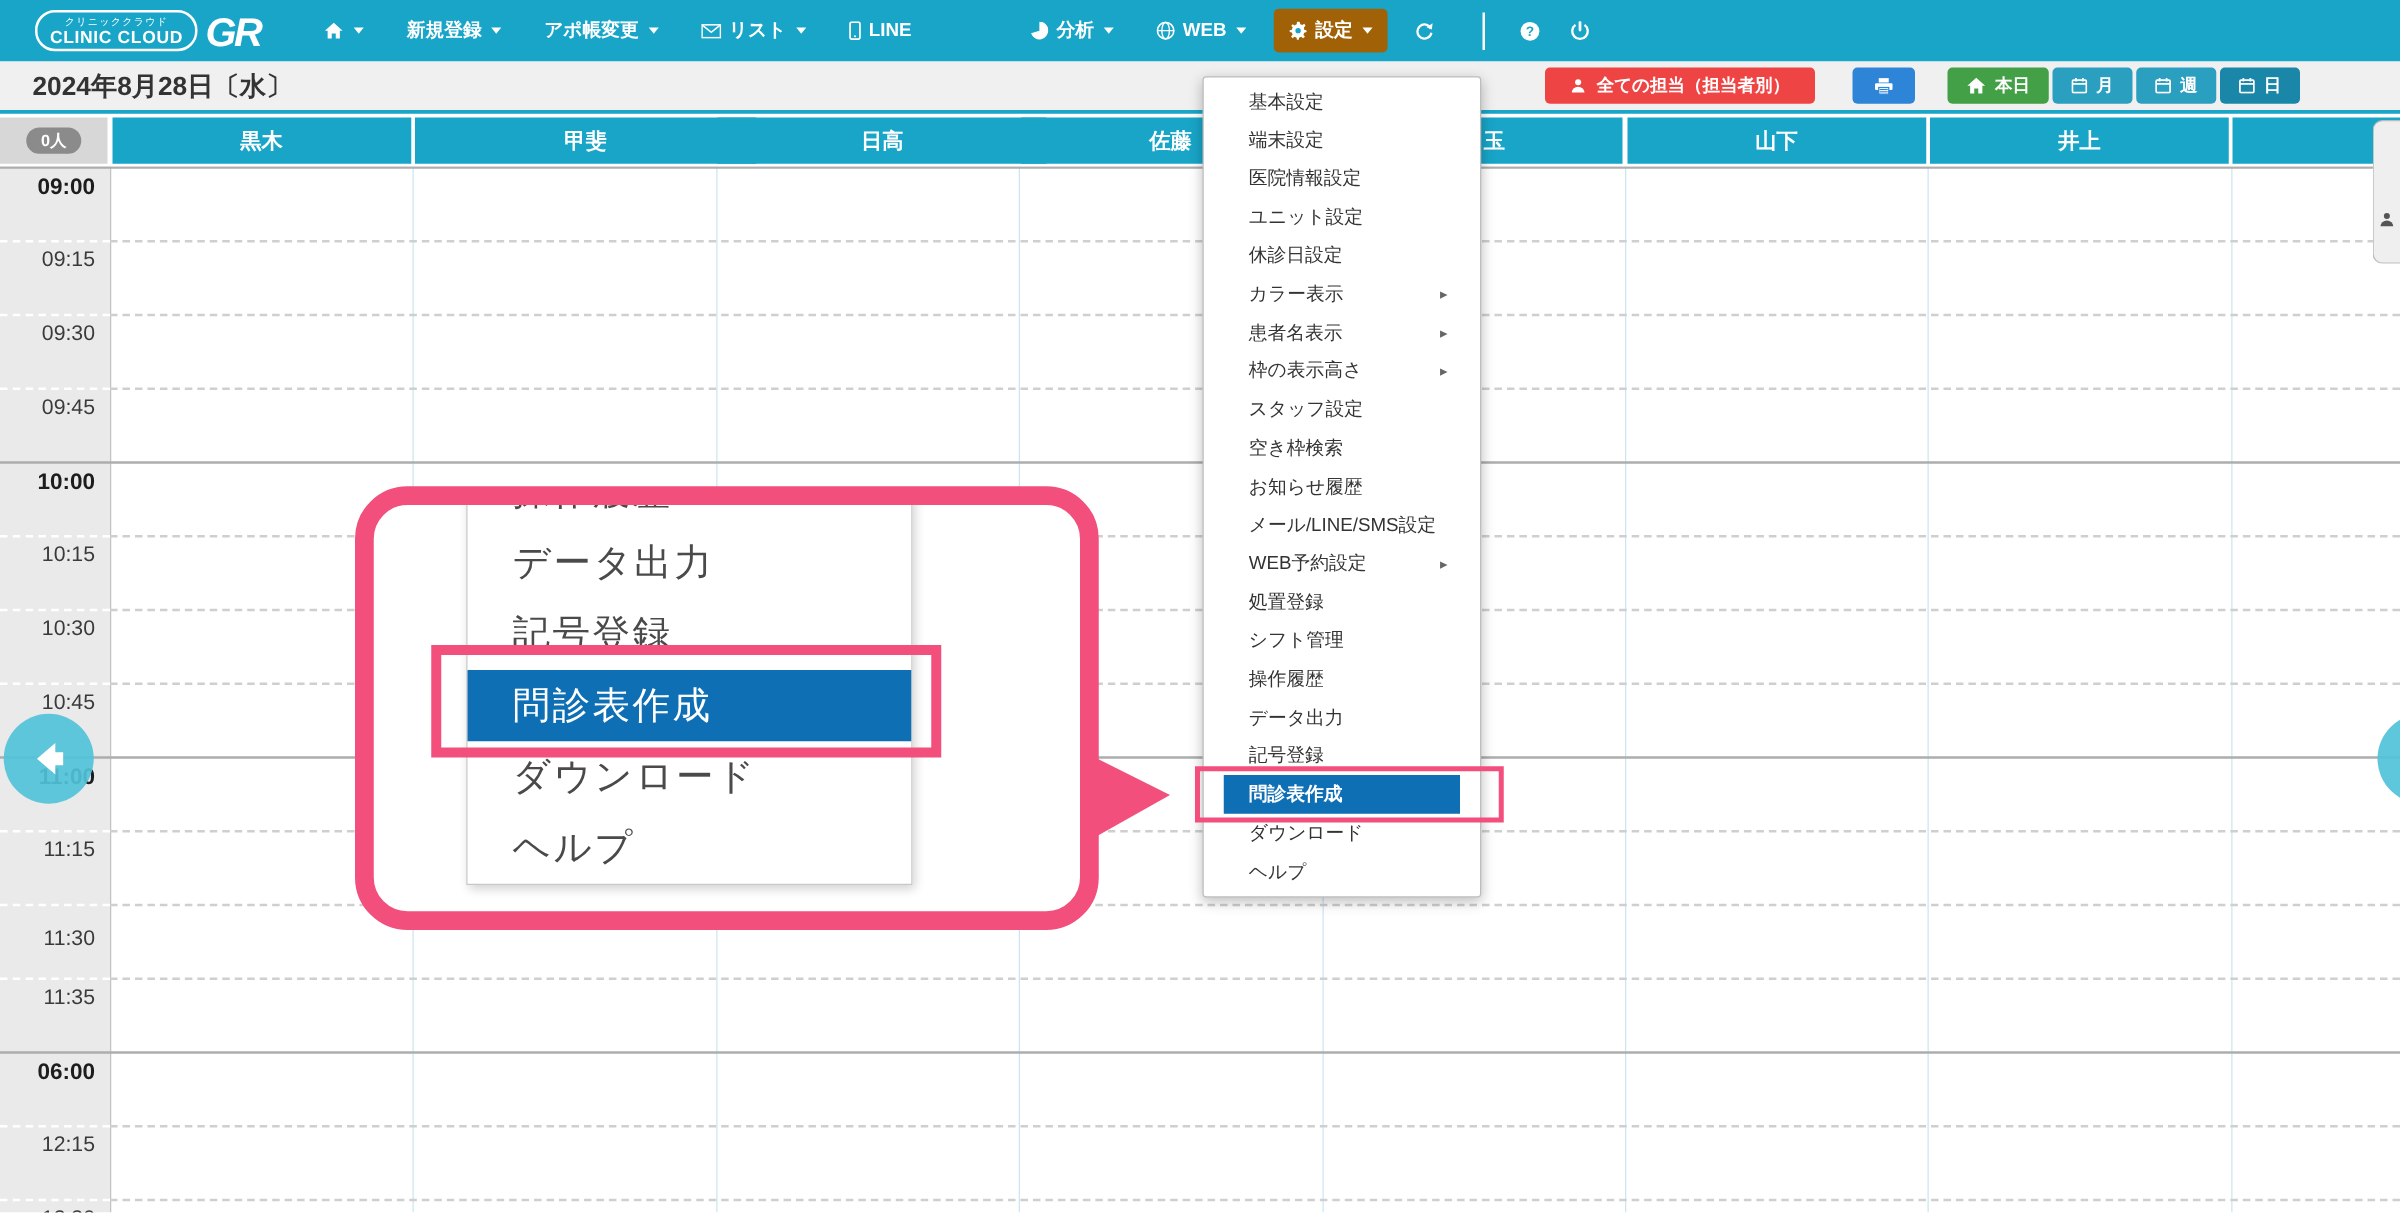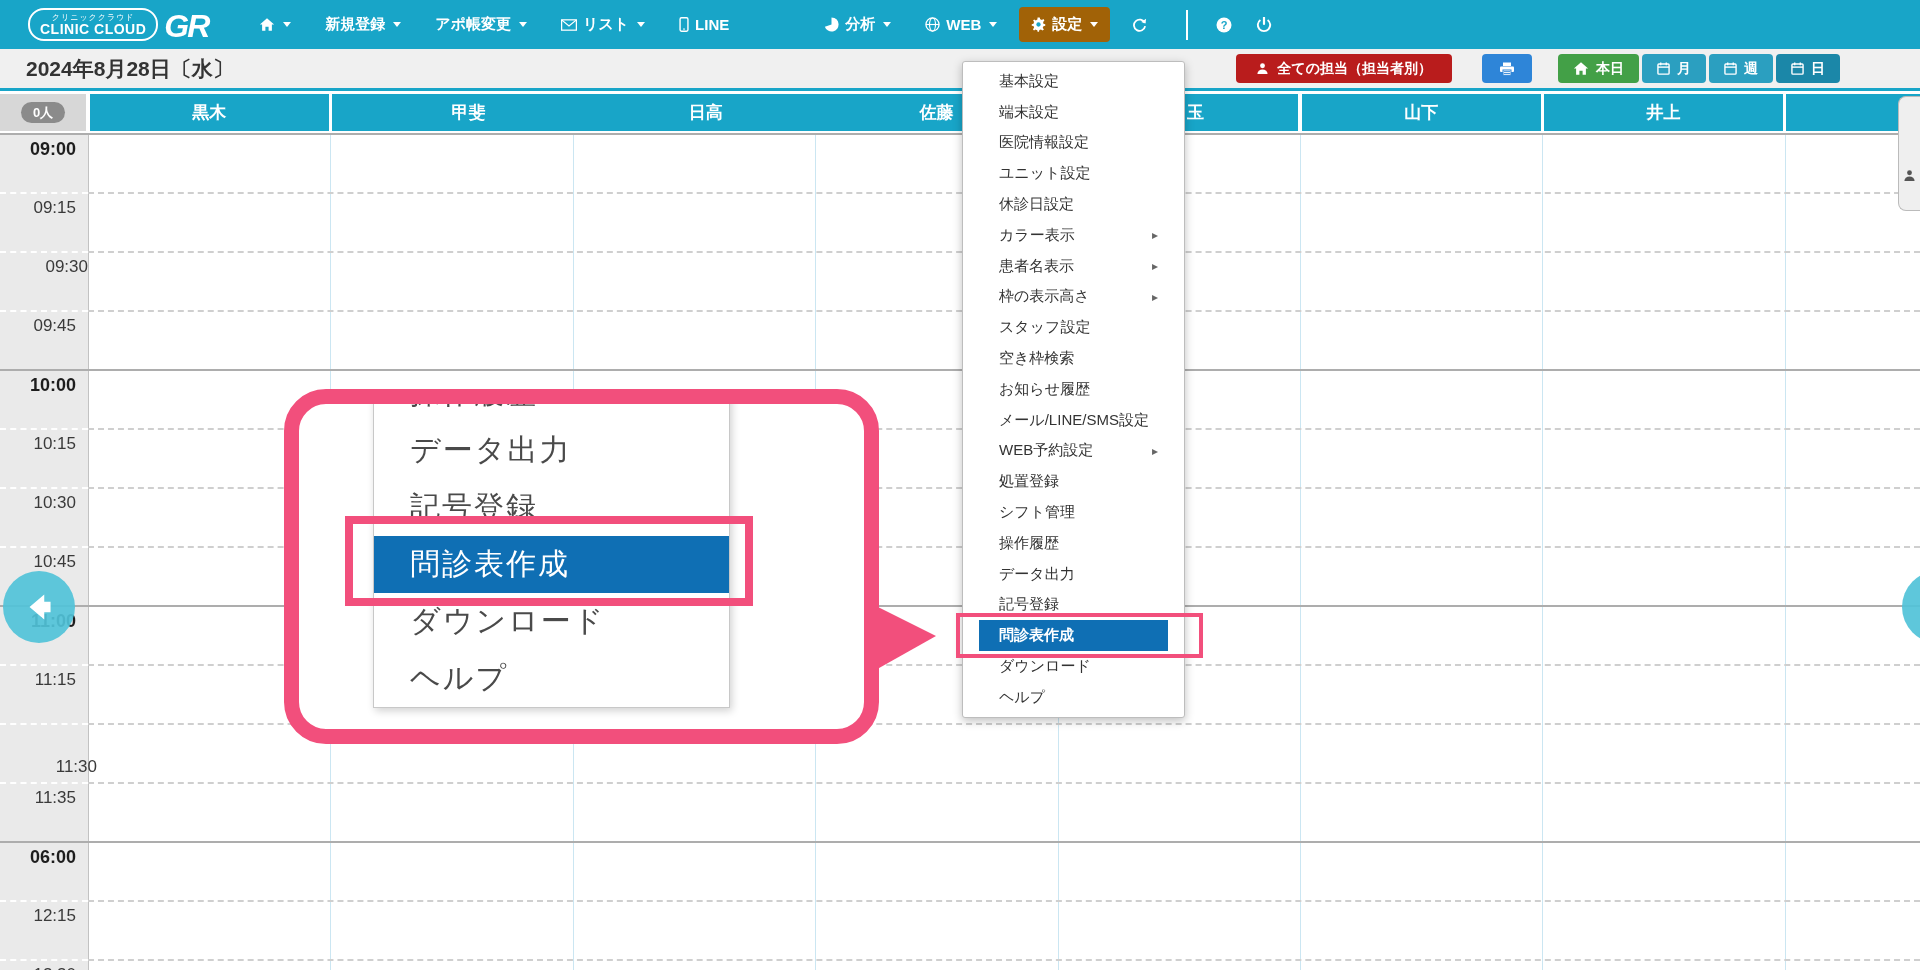--- a/index.html
+++ b/index.html
@@ -26,21 +26,21 @@
   .caret { width:0; height:0; border-left:4.5px solid transparent;
     border-right:4.5px solid transparent; border-top:5px solid #fff; margin-left:2px; }
   .topbar-sep { width:2px; height:30px; background:#fff; margin:0 16px 0 22px; }
   .bar-iconbtn { padding:8px 12px; cursor:pointer; display:flex; align-items:center; }
 
   
   .datebar { position:absolute; left:0; top:49px; width:1920px; height:39px;
     background:#F0F0F0; display:flex; align-items:center; z-index:4; }
   .date-title { margin-left:26px; font-size:21px; font-weight:bold; color:#333; }
   .datebar-spacer { flex:1; }
-  .btn-filter { background:#b91c1c; color:#fff; border:none; border-radius:4px;
+  .btn-filter { background:#ef4444; color:#fff; border:none; border-radius:4px;
     height:29px; padding:0 20px; font-size:14px; font-weight:bold;
     display:flex; align-items:center; gap:8px; cursor:pointer; }
   .btn-print { background:#2E85D8; border:none; border-radius:4px; width:50px; height:29px;
     margin-left:30px; color:#fff; display:flex; align-items:center; justify-content:center; cursor:pointer; }
   .view-group { display:flex; gap:3px; margin-left:26px; margin-right:80px; }
   .view-btn { border:none; border-radius:4px; height:29px; padding:0 15px; color:#fff;
     font-size:14px; font-weight:bold; display:flex; align-items:center; gap:7px; cursor:pointer; }
   .view-btn.green { background:#43A047; }
   .view-btn.teal { background:#2B9FC0; }
   .view-btn.teal-dark { background:#1B87A8; }
@@ -325,29 +325,29 @@
       <div class="rowline-dash-white" style="top: 649px;"></div>
       <div class="rowline-solid" style="top: 708px;"></div>
       <div class="rowline-dash" style="top: 767px;"></div>
       <div class="rowline-dash-white" style="top: 767px;"></div>
       <div class="rowline-dash" style="top: 826px;"></div>
       <div class="rowline-dash-white" style="top: 826px;"></div>
     </div>
   <div id="time-labels">
       <div class="time-label hour" style="top: 6px;">09:00</div>
       <div class="time-label" style="top: 65px;">09:15</div>
-      <div class="time-label" style="top: 124px; margin-left: 12px;">09:30</div>
+      <div class="time-label" style="top: 124px;">09:30</div>
       <div class="time-label" style="top: 183px;">09:45</div>
       <div class="time-label hour" style="top: 242px;">10:00</div>
       <div class="time-label" style="top: 301px;">10:15</div>
       <div class="time-label" style="top: 360px;">10:30</div>
       <div class="time-label" style="top: 419px;">10:45</div>
       <div class="time-label hour" style="top: 478px;">11:00</div>
       <div class="time-label" style="top: 537px;">11:15</div>
-      <div class="time-label" style="top: 624px; margin-left: 21px;">11:30</div>
+      <div class="time-label" style="top: 608px;">11:30</div>
       <div class="time-label" style="top: 655px;">11:35</div>
       <div class="time-label hour" style="top: 714px;">06:00</div>
       <div class="time-label" style="top: 773px;">12:15</div>
       <div class="time-label" style="top: 832px;">12:30</div>
     </div>
 </div>
 
 <div class="nav-circle" style="left:3px; top:571px;">
   <span class="icon" id="arrow-left-icon">
       <svg viewBox="0 0 40 40" width="42" height="42">

